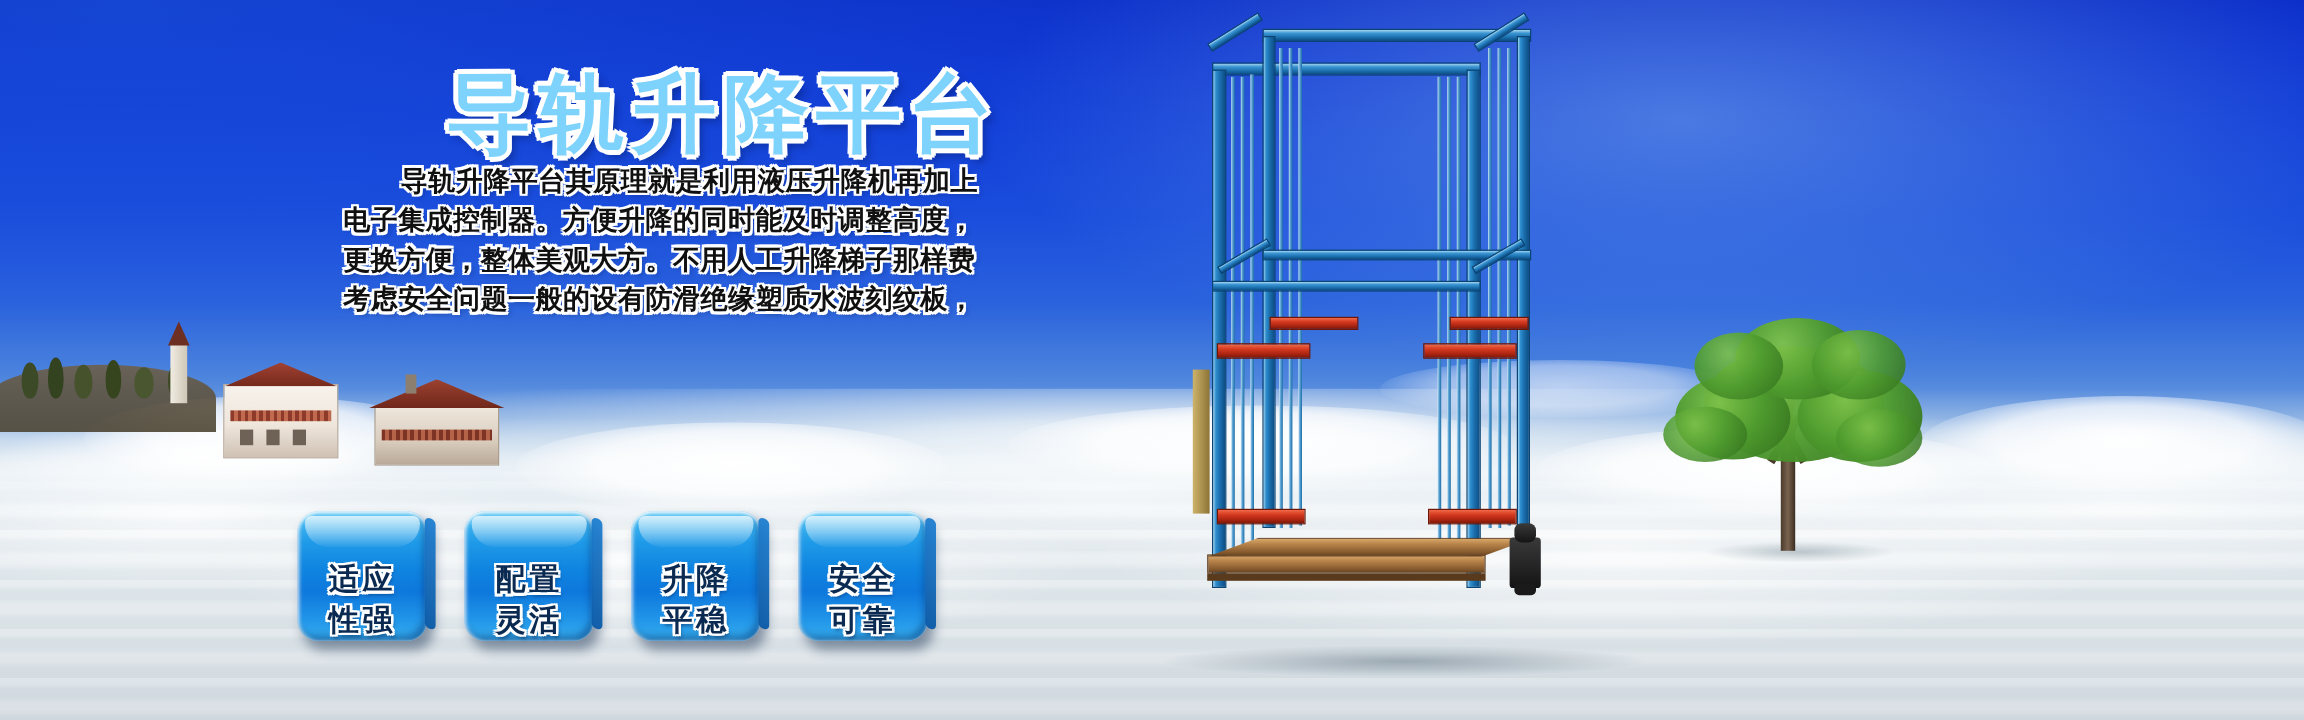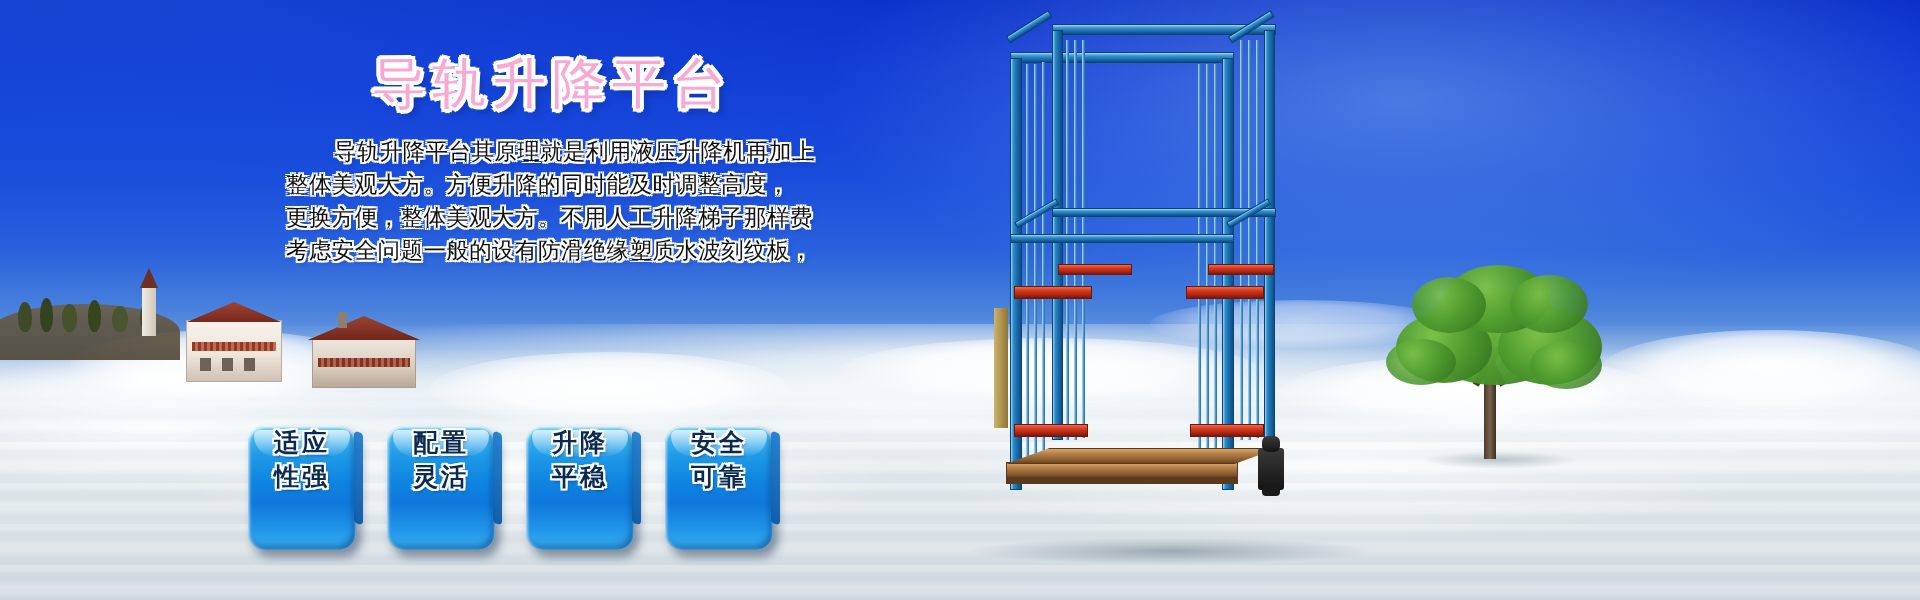--- a/index.html
+++ b/index.html
@@ -54,54 +54,54 @@
     -webkit-mask-image:linear-gradient(to bottom, rgba(0,0,0,0) 0%, #000 28%, #000 100%);
             mask-image:linear-gradient(to bottom, rgba(0,0,0,0) 0%, #000 28%, #000 100%);
   }
   .cloud-puff{position:absolute;border-radius:50%;background:radial-gradient(ellipse at 50% 45%, #ffffff 0%, rgba(255,255,255,.75) 45%, rgba(255,255,255,0) 75%);}
   .horizon-haze{position:absolute;left:0;right:0;top:58%;height:14%;
     background:linear-gradient(to bottom, rgba(255,255,255,0) 0%, rgba(244,248,250,.8) 55%, rgba(255,255,255,0) 100%);}
 
   
   .title{
     position:absolute;left:372px;top:48px;
-    font-size:54px;font-weight:normal;letter-spacing:6px;color:#f9a8d4;
+    font-size:71px;font-weight:bold;letter-spacing:6px;color:#7dd3fc;
     text-shadow:
       -3px -3px 0 #fff, 3px -3px 0 #fff, -3px 3px 0 #fff, 3px 3px 0 #fff,
       -3px 0 0 #fff, 3px 0 0 #fff, 0 -3px 0 #fff, 0 3px 0 #fff,
       -4px -1px 0 #fff, 4px 1px 0 #fff, 1px 4px 0 #fff, -1px -4px 0 #fff,
       5px 6px 7px rgba(0,20,80,.45);
     white-space:nowrap;
   }
 
   
   .copy{position:absolute;left:286px;top:135px;width:470px;}
   .copy .line{
-    font-size:22.5px;font-weight:normal;color:#101010;line-height:33px;
+    font-size:22.5px;font-weight:bold;color:#101010;line-height:33px;
     letter-spacing:.4px;white-space:nowrap;
     text-shadow:
       -2px -2px 0 #fff, 2px -2px 0 #fff, -2px 2px 0 #fff, 2px 2px 0 #fff,
       -2px 0 0 #fff, 2px 0 0 #fff, 0 -2px 0 #fff, 0 2px 0 #fff,
       3px 3px 4px rgba(0,20,70,.35);
   }
   .copy .line.indent{text-indent:48px;}
 
   
   .features{position:absolute;left:248px;top:426px;display:flex;gap:31px;}
   .feat{
-    position:relative;width:108px;height:124px;border-radius:17px;
+    position:relative;width:108px;height:108px;border-radius:17px;
     background:linear-gradient(to bottom,
       #5fc8f4 0%, #3fb4ef 9%, #1f9ae8 24%,
       #0f84e0 45%, #0e78dc 62%, #1f93e8 82%, #37aeef 100%);
     box-shadow:
       inset 0 2px 3px rgba(255,255,255,.85),
       inset 2px 0 3px rgba(255,255,255,.45),
       inset -3px -4px 6px rgba(0,40,100,.45),
       5px 7px 10px rgba(10,35,70,.45);
-    display:flex;flex-direction:column;align-items:center;justify-content:flex-start;
+    display:flex;flex-direction:column;align-items:center;justify-content:flex-end;
   }
   .feat::before{
     content:"";position:absolute;left:6px;right:6px;top:4px;height:26px;border-radius:12px 12px 40px 40px;
     background:linear-gradient(to bottom, rgba(255,255,255,.75), rgba(255,255,255,.05));
     pointer-events:none;
   }
   .feat::after{
     content:"";position:absolute;right:-7px;top:6px;width:9px;height:92px;border-radius:4px;
     background:linear-gradient(to bottom,#1f7fd0,#0b5aa8);
     transform:skewY(16deg);opacity:.95;pointer-events:none;
@@ -193,21 +193,21 @@
     <div class="house" style="left:312px;top:40px;width:104px;height:50px;background:linear-gradient(to bottom,#efe7dd 0%,#d8ccbd 60%,#b9a999 100%);border:1px solid #ad9e8c;box-sizing:border-box;"></div>
     <div class="roof" style="left:300px;top:18px;width:128px;height:24px;background:linear-gradient(to bottom,#9d4231,#6f271a);clip-path:polygon(6% 100%, 50% 0%, 94% 100%);"></div>
     <div class="house" style="left:318px;top:60px;width:92px;height:9px;background:repeating-linear-gradient(to right,#7e3424 0 3px,#b46248 3px 6px);"></div>
     <div class="house" style="left:338px;top:14px;width:9px;height:16px;background:#8d7f70;"></div>
   </div>
 
   <div class="title">导轨升降平台</div>
 
   <div class="copy">
     <div class="line indent">导轨升降平台其原理就是利用液压升降机再加上</div>
-    <div class="line">整体美观大方。方便升降的同时能及时调整高度，</div>
+    <div class="line">电子集成控制器。方便升降的同时能及时调整高度，</div>
     <div class="line">更换方便，整体美观大方。不用人工升降梯子那样费</div>
     <div class="line">考虑安全问题一般的设有防滑绝缘塑质水波刻纹板，</div>
   </div>
 
   <div class="features">
     <div class="feat">
       <span class="ft">适应</span>
       <span class="ft">性强</span>
     </div>
     <div class="feat">

